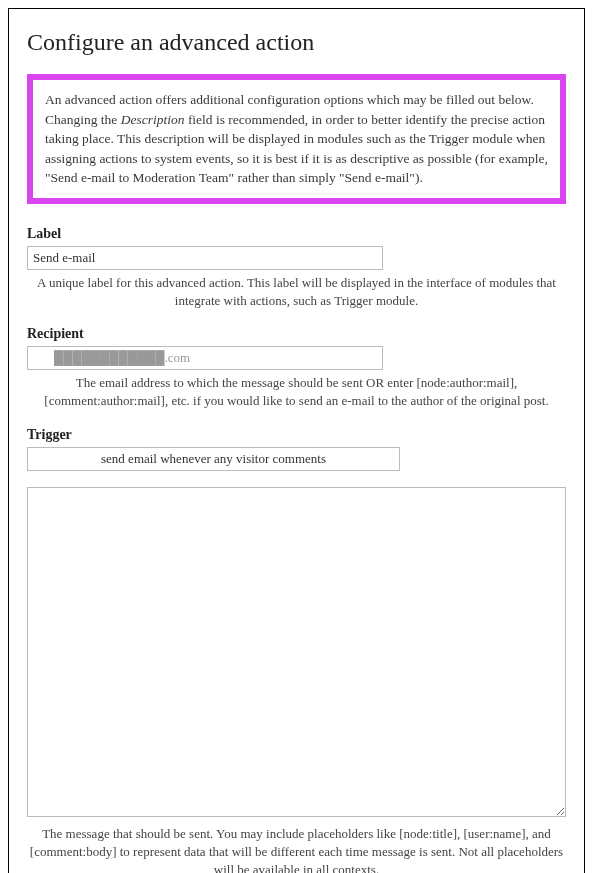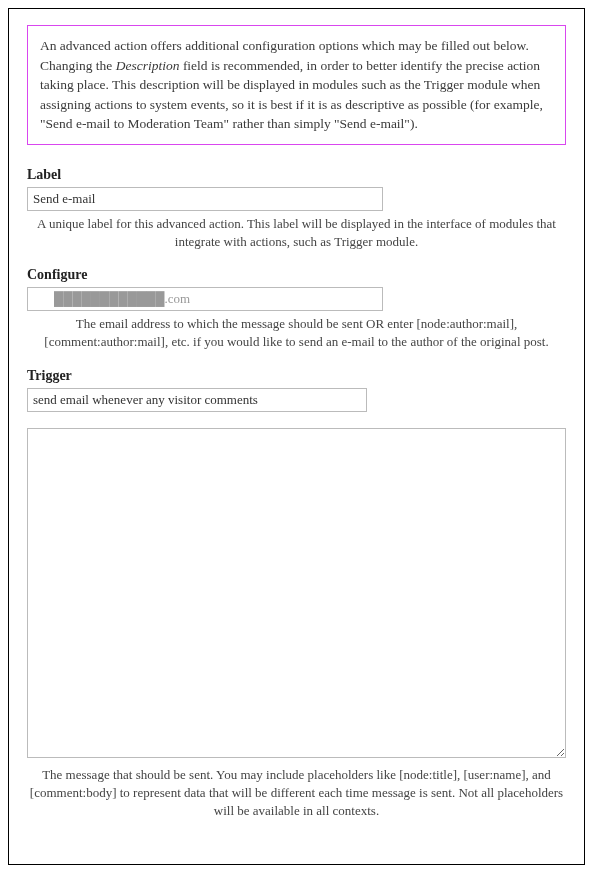--- a/index.html
+++ b/index.html
@@ -17,21 +17,21 @@
     min-height: 857px;
     position: relative;
   }
   h1 {
     font-family: Georgia, serif;
     font-weight: normal;
     font-size: 24px;
     margin: 4px 0 18px 0;
   }
   .intro-box {
-    border: 1px solid #d946ef;
+    border: 6px solid #d946ef;
     padding: 10px 12px;
     font-size: 13.5px;
     line-height: 1.45;
     color: #3a3a3a;
     margin-bottom: 22px;
   }
   .intro-box em { font-style: italic; }
   .field-block { margin-bottom: 16px; }
   .field-label {
     font-weight: bold;
@@ -63,38 +63,39 @@
     font-family: Georgia, serif;
     font-size: 13px;
     padding: 4px;
   }
 </style>
 </head>
 <body>
 
 <div class="page">
 
+  <h1>Configure an advanced action</h1>
 
   <div class="intro-box">An advanced action offers additional configuration options which may be filled out below. Changing the <em>Description</em> field is recommended, in order to better identify the precise action taking place. This description will be displayed in modules such as the Trigger module when assigning actions to system events, so it is best if it is as descriptive as possible (for example, "Send e-mail to Moderation Team" rather than simply "Send e-mail").</div>
 
   <div class="field-block">
     <div class="field-label">Label</div>
     <input type="text" class="text-input" value="Send e-mail" style="">
     <div class="help-text">A unique label for this advanced action. This label will be displayed in the interface of modules that integrate with actions, such as Trigger module.</div>
   </div>
 
   <div class="field-block">
-    <div class="field-label">Configure</div>
+    <div class="field-label">Recipient</div>
     <input type="text" class="text-input blurred" value="████████████.com" style="">
     <div class="help-text">The email address to which the message should be sent OR enter [node:author:mail], [comment:author:mail], etc. if you would like to send an e-mail to the author of the original post.</div>
   </div>
 
   <div class="field-block">
     <div class="field-label">Trigger</div>
-    <input type="text" class="text-input" style="width: 340px;" value="send email whenever any visitor comments">
+    <input type="text" class="text-input" style="width: 373px; text-align: center;" value="send email whenever any visitor comments">
   </div>
 
   <div class="field-block">
     <textarea class="msg" style=""></textarea>
     <div class="help-text">The message that should be sent. You may include placeholders like [node:title], [user:name], and [comment:body] to represent data that will be different each time message is sent. Not all placeholders will be available in all contexts.</div>
   </div>
 
 </div>
 
 </body></html>

